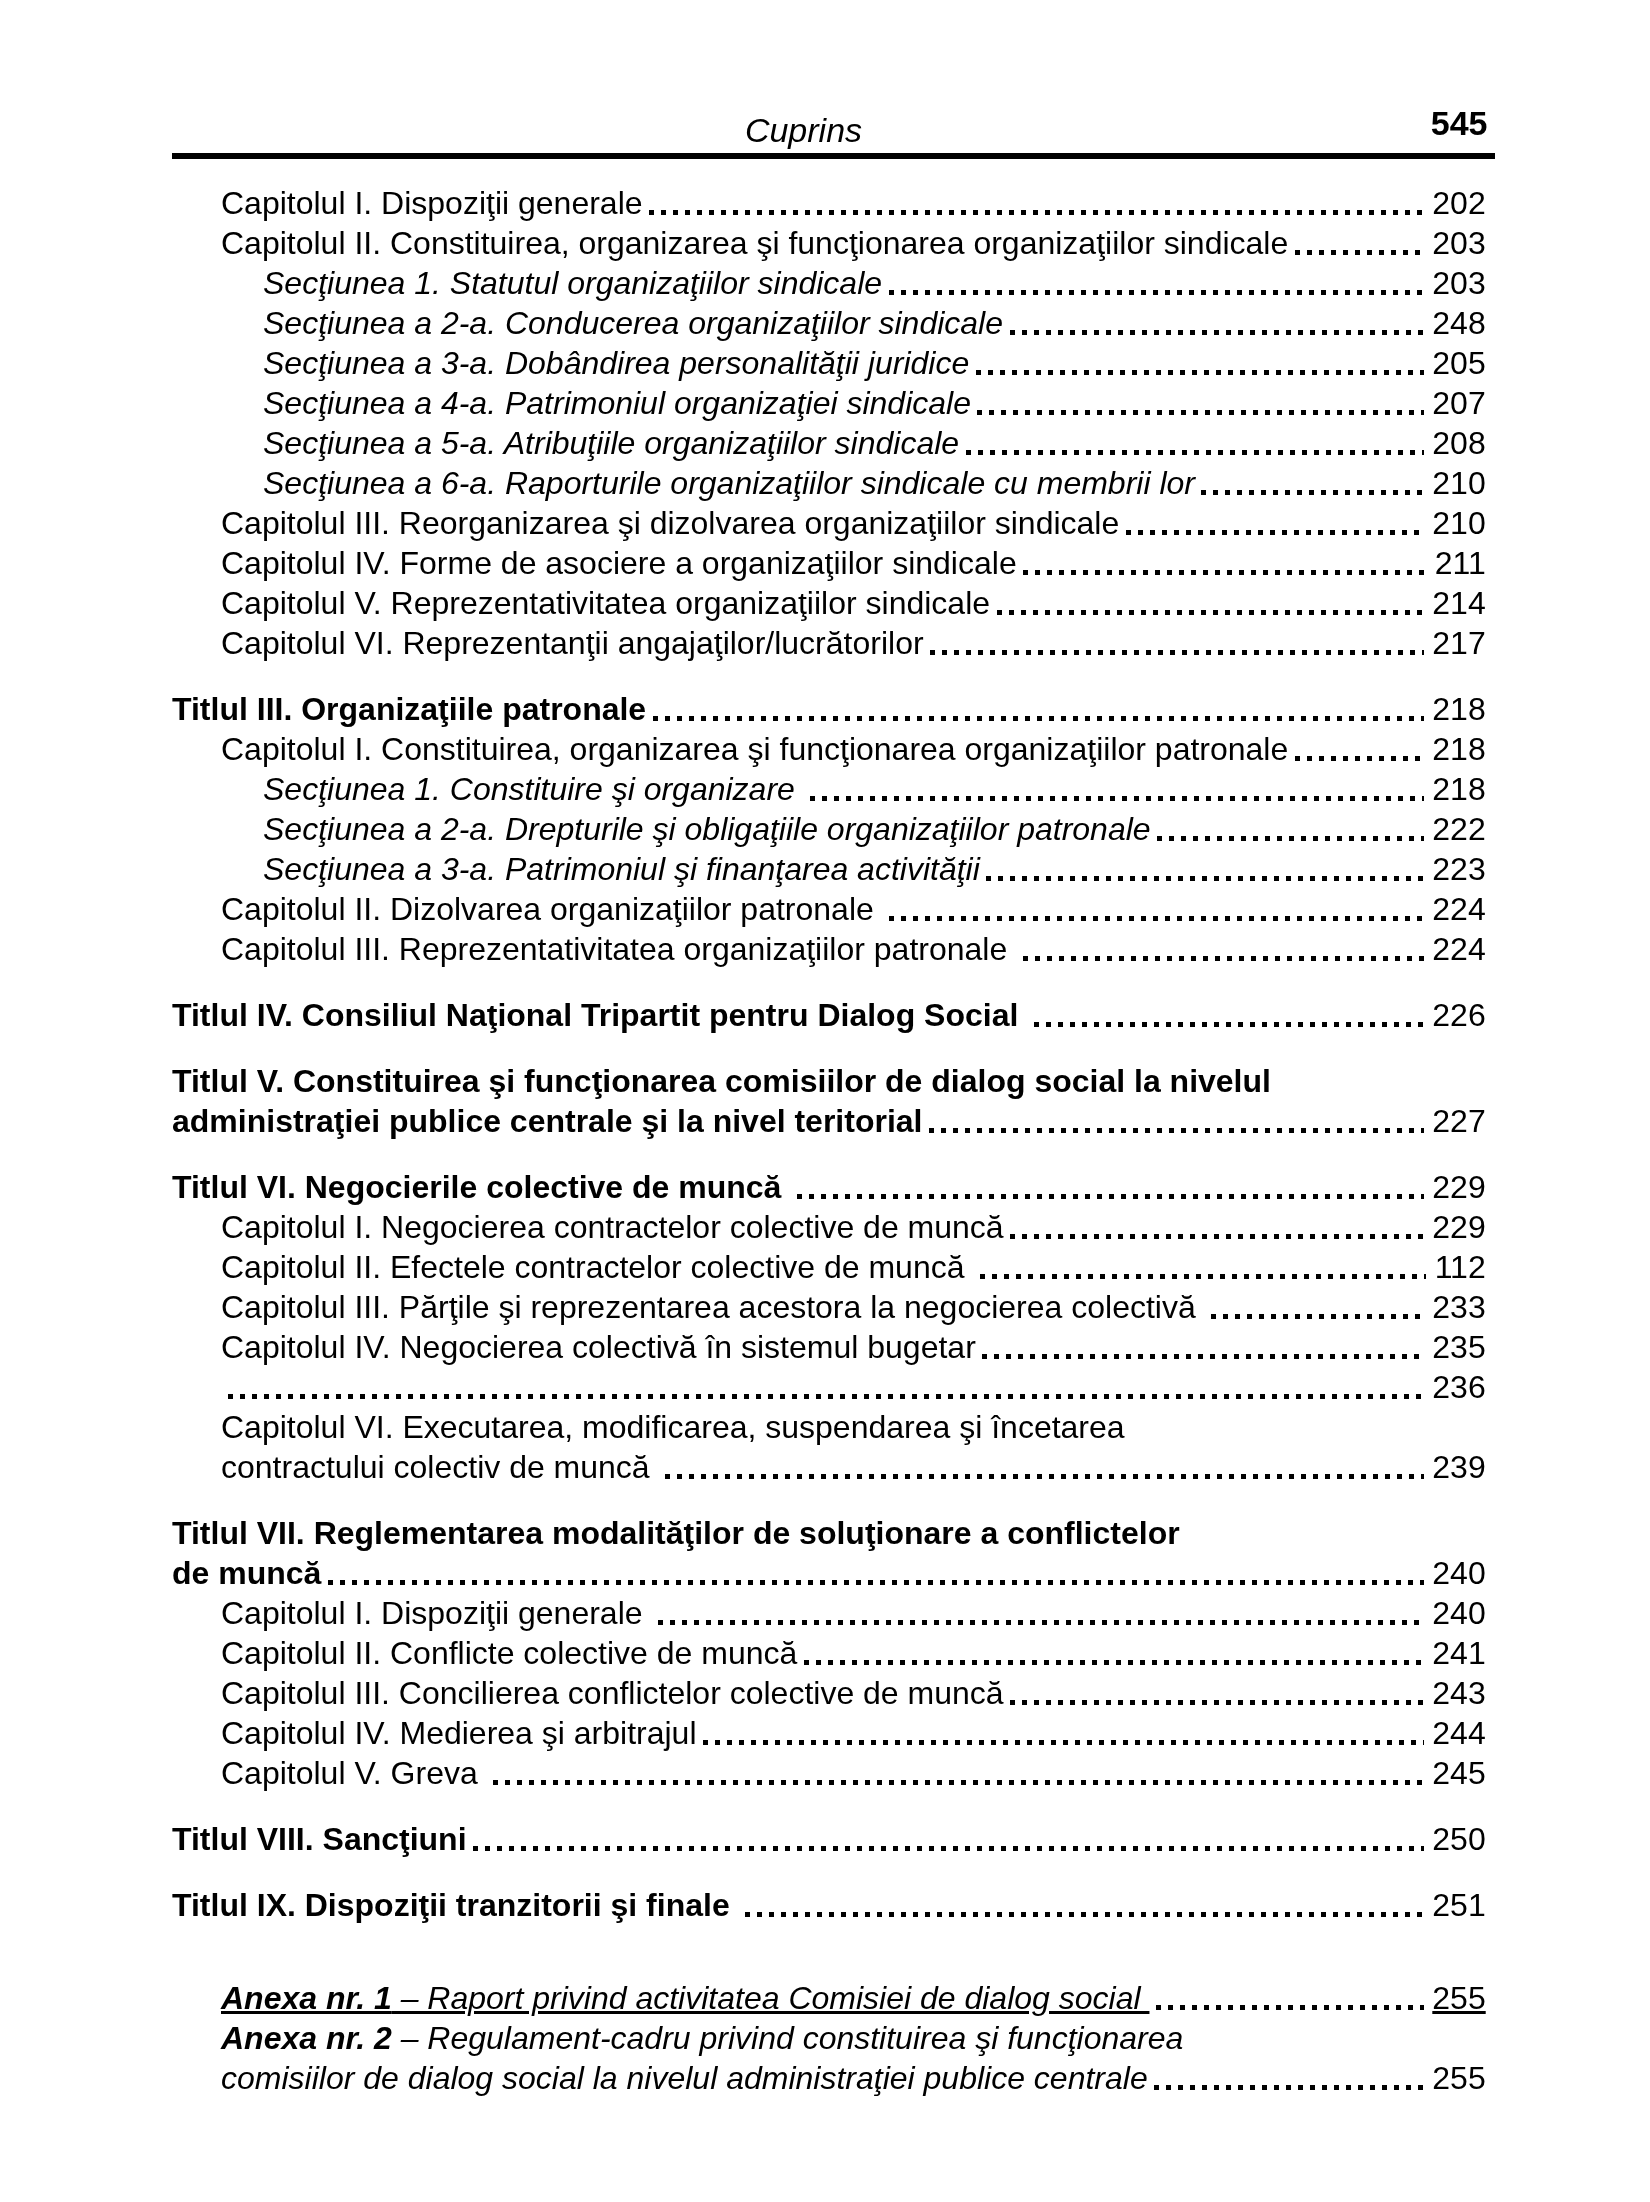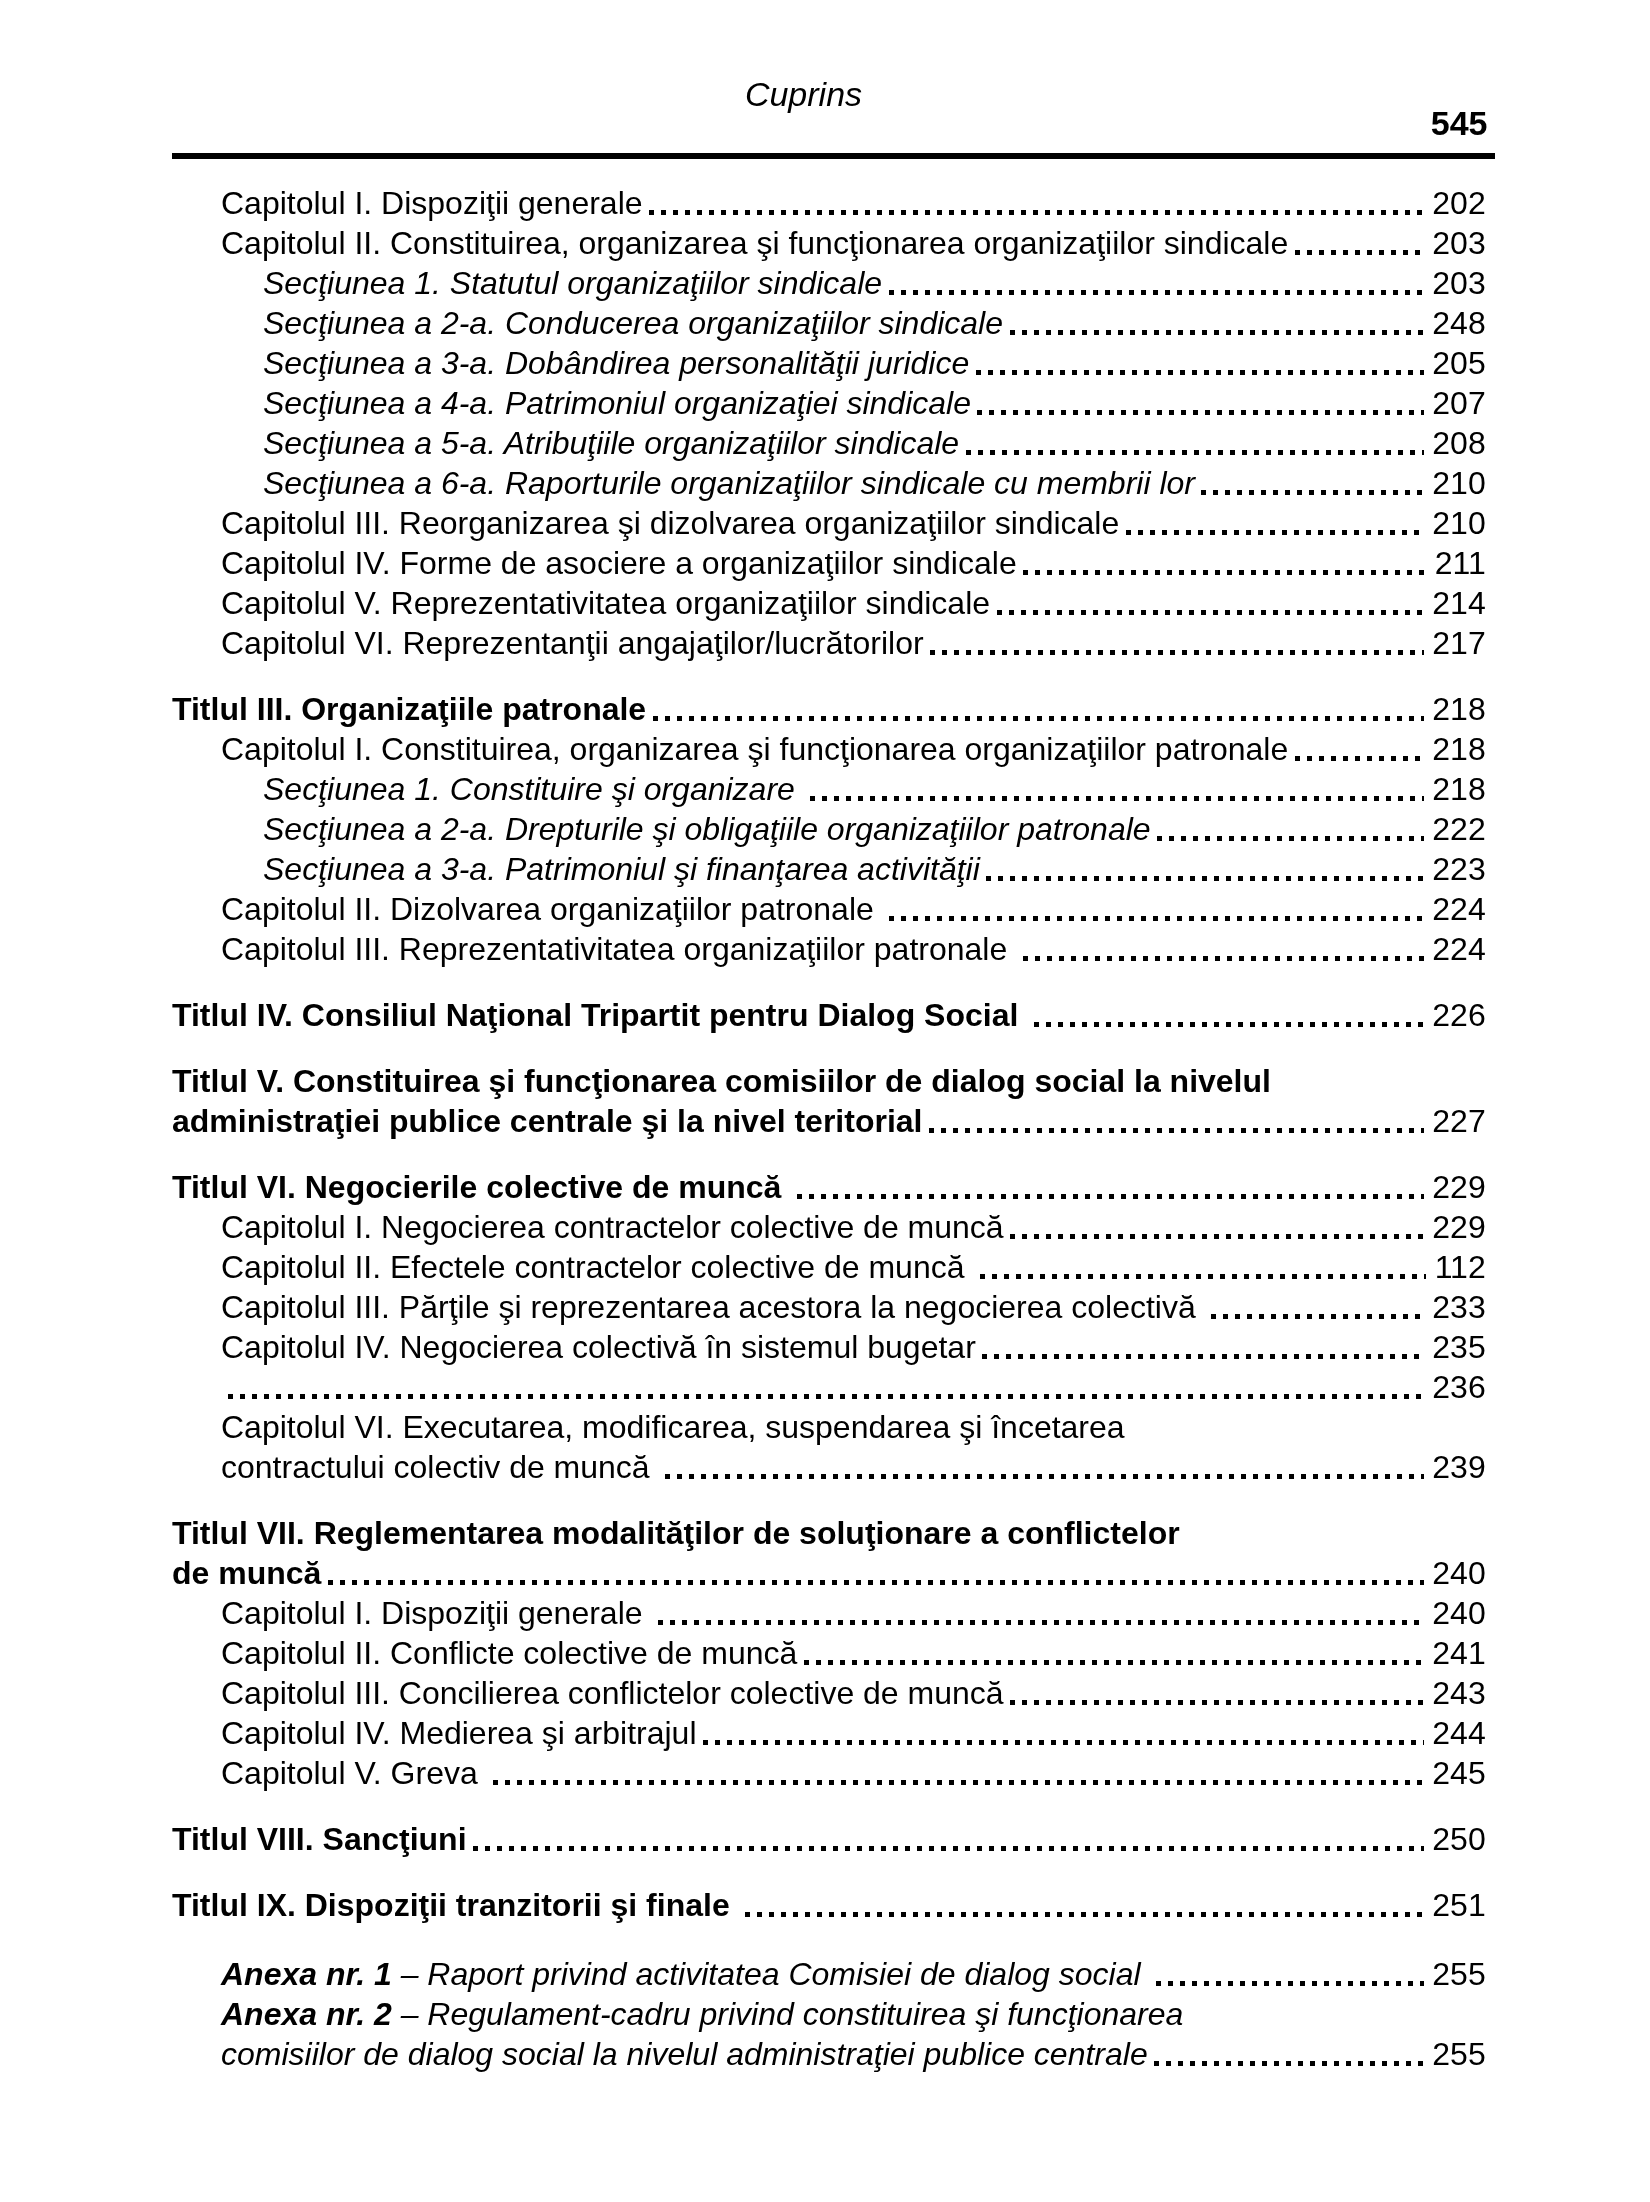--- a/index.html
+++ b/index.html
@@ -12,21 +12,21 @@
     overflow: hidden;
   }
   .page-inner {
     position: absolute;
     left: 172px; top: 0;
     width: 1323px;
   }
   
   .hdr {
     position: relative;
-    padding-top: 72px;
+    padding-top: 108px;
     height: 153px;
     text-align: center;
   }
   .hdr .title {
     display: inline-block;
     font-style: italic;
     font-size: 34px;
     line-height: 45px;
     transform: translateX(-30px);
   }
@@ -39,21 +39,21 @@
   }
   .rule { height: 5.6px; background: #000; }
   
   .toc {
     margin-top: 24px;
     font-size: 32px;
     line-height: 40px;
     padding-right: 9.3px;
   }
   .entry.gap { margin-top: 26px; }
-  .entry.gap-large { margin-top: 29px; }
+  .entry.gap-large { margin-top: 53px; text-decoration: underline; }
   .lvl-titlul { font-weight: bold; text-align: right; }
   .lvl-capitol { padding-left: 49px; }
   .lvl-sectiune { padding-left: 91px; font-style: italic; }
   .lvl-anexa { padding-left: 49px; font-style: italic; }
   .lvl-anexa .label { font-weight: bold; }
   .row { display: flex; width: 100%; }
   .txt { flex: 0 0 auto; white-space: pre; }
   .leader {
     flex: 1 1 auto;
     min-width: 13px;

